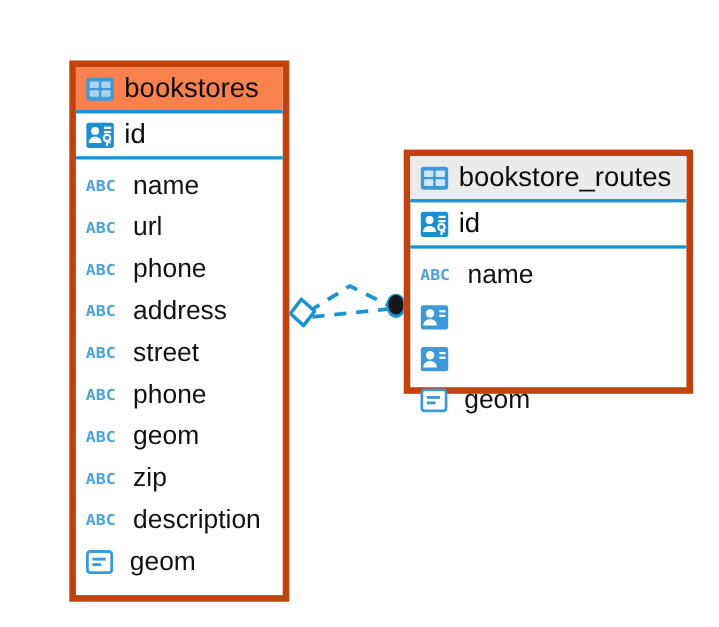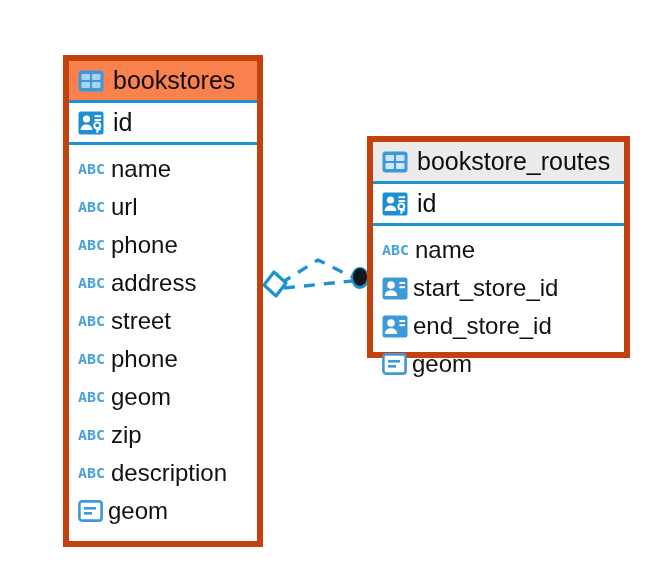--- a/index.html
+++ b/index.html
@@ -66,21 +66,21 @@
   }
 
   .field-list {
     padding: 5px 10px 6px 9px;
     display: flex;
     flex-direction: column;
   }
   .field-row {
     display: flex;
     align-items: center;
-    gap: 5px;
+    gap: 15px;
     height: 38px;
   }
   .field-label {
     font-size: 24px;
     color: #111111;
     line-height: 1.05;
     white-space: nowrap;
   }
 
   
@@ -266,34 +266,32 @@
       <div class="field-row">
         <span class="icon">
           <svg width="26" height="23" viewBox="0 0 26 23">
             <rect x="0.5" y="0.5" width="25" height="22" rx="2.5" fill="#3d9ad8"></rect>
             <circle cx="9" cy="8" r="3.8" fill="#ffffff"></circle>
             <path d="M2.8 19c0-3.7 2.8-5.8 6.2-5.8s6.2 2.1 6.2 5.8z" fill="#ffffff"></path>
             <rect x="17.4" y="5" width="5.6" height="2" fill="#ffffff"></rect>
             <rect x="17.4" y="9.2" width="5.6" height="2" fill="#ffffff"></rect>
           </svg>
         </span>
-        <span class="field-label">start_store_id</span>
       </div>
 
       <div class="field-row">
         <span class="icon">
           <svg width="26" height="23" viewBox="0 0 26 23">
             <rect x="0.5" y="0.5" width="25" height="22" rx="2.5" fill="#3d9ad8"></rect>
             <circle cx="9" cy="8" r="3.8" fill="#ffffff"></circle>
             <path d="M2.8 19c0-3.7 2.8-5.8 6.2-5.8s6.2 2.1 6.2 5.8z" fill="#ffffff"></path>
             <rect x="17.4" y="5" width="5.6" height="2" fill="#ffffff"></rect>
             <rect x="17.4" y="9.2" width="5.6" height="2" fill="#ffffff"></rect>
           </svg>
         </span>
-        <span class="field-label">end_store_id</span>
       </div>
 
       <div class="field-row">
         <span class="icon">
           <svg width="25" height="22" viewBox="0 0 25 22">
             <rect x="1.4" y="1.4" width="22.2" height="19.2" rx="2.6" fill="#ffffff" stroke="#3d9ad8" stroke-width="2.6"></rect>
             <rect x="6" y="7" width="12" height="2.6" fill="#3d9ad8"></rect>
             <rect x="6" y="12" width="8" height="2.6" fill="#3d9ad8"></rect>
           </svg>
         </span>

